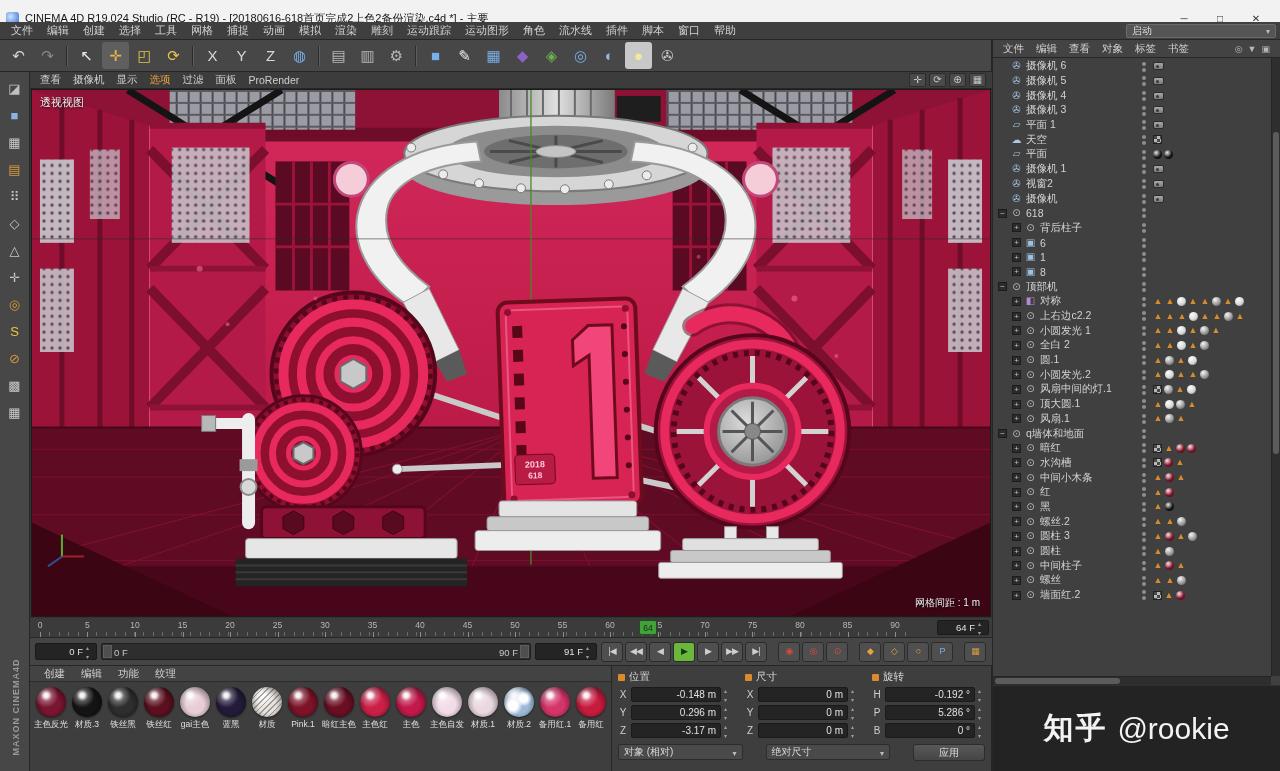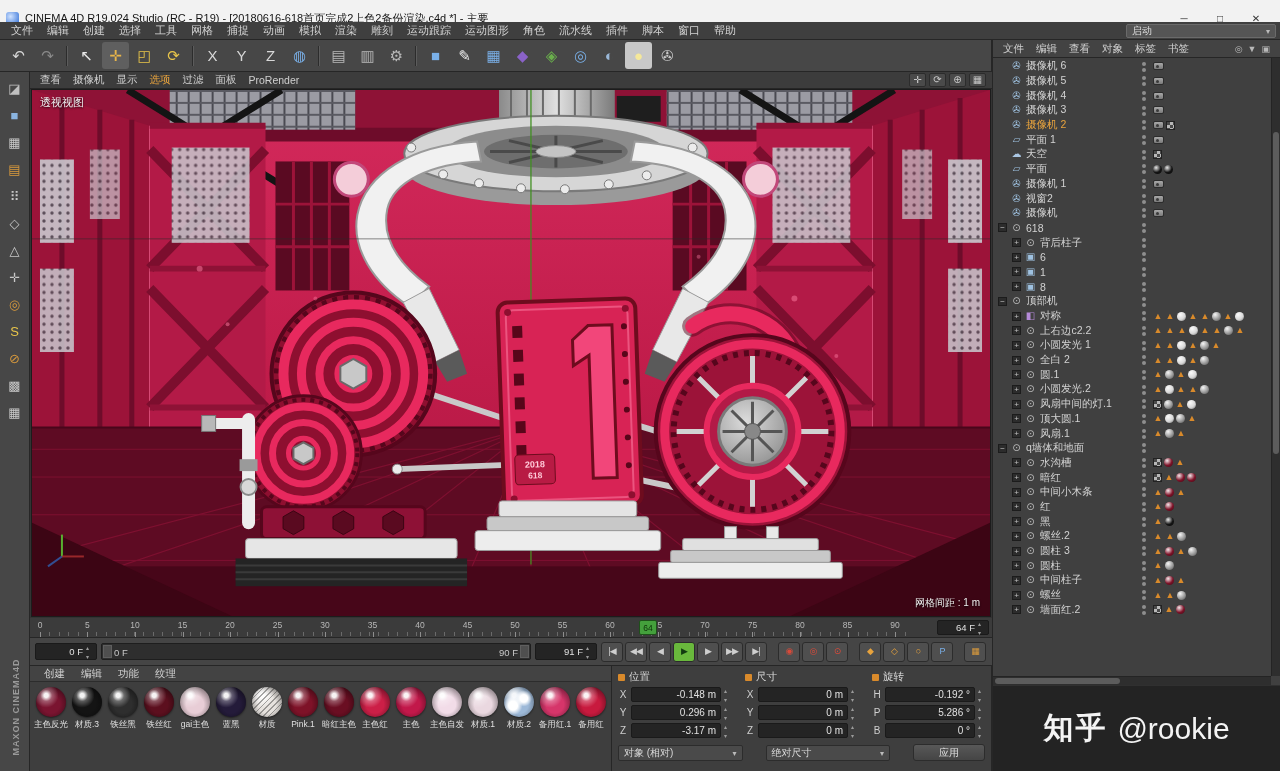--- a/index.html
+++ b/index.html
@@ -134,21 +134,21 @@
     border-right:1px solid #262626;font-size:10px;color:#cfcfcf}
   .coord-cols{display:flex;padding:4px 6px 0 6px;gap:14px}
   .coord-col{flex:1;min-width:0}
   .coord-head{font-size:10.5px;color:#dadada;margin-bottom:3px;display:flex;align-items:center;gap:4px}
   .coord-head::before{content:"";width:7px;height:7px;background:#d98a2b;border-radius:1px}
   .field{display:flex;align-items:center;gap:3px;margin-bottom:3px}
   .axis{width:10px;text-align:center;color:#cfcfcf;flex:none}
   .fval{flex:1;height:15px;background:#242424;border:1px solid #1a1a1a;border-radius:2px;
     display:flex;align-items:center;justify-content:flex-end;padding:0 4px;color:#e0e0e0;
     white-space:nowrap;overflow:hidden}
-  .coord-footer{display:flex;align-items:center;gap:23px;padding:3px 6px 0 6px}
+  .coord-footer{display:flex;gap:23px;padding:3px 6px 0 6px}
   .dropdown{flex:1;height:16px;background:#4a4a4a;border:1px solid #2c2c2c;border-radius:2px;
     display:flex;align-items:center;padding:0 5px;font-size:10px;color:#d8d8d8;white-space:nowrap;
     overflow:hidden}
   .apply-btn{width:72px;height:17px;background:linear-gradient(#585858,#454545);flex:none;
     border:1px solid #2c2c2c;border-radius:3px;display:flex;align-items:center;justify-content:center;
     font-size:10px;color:#e0e0e0}
 
   
   .om{position:absolute;left:992px;top:40px;width:288px;height:731px;background:#404040;
     border-left:1px solid #262626}
@@ -976,31 +976,20 @@
         <span class="x" data-x="none"></span>
         <span class="oicon" data-oicon="camera"></span>
         <span class="oname">摄像机 3</span>
         <span class="vd"></span>
         <span class="otags">
 
         <span class="tag" data-t="film"></span>
         </span>
       </div>
 
-      <div class="orow" style="--ind: 0;">
-        <span class="x" data-x="none"></span>
-        <span class="oicon" data-oicon="camera"></span>
-        <span class="oname" style="color: rgb(232, 163, 61);">摄像机 2</span>
-        <span class="vd"></span>
-        <span class="otags">
-
-        <span class="tag" data-t="film"></span>
-          <span class="tag" data-t="check"></span>
-        </span>
-      </div>
 
       <div class="orow" style="--ind: 0;">
         <span class="x" data-x="none"></span>
         <span class="oicon" data-oicon="plane"></span>
         <span class="oname">平面 1</span>
         <span class="vd"></span>
         <span class="otags">
 
         <span class="tag" data-t="film"></span>
         </span>
@@ -1268,41 +1257,41 @@
         <span class="oname">q墙体和地面</span>
         <span class="vd"></span>
         <span class="otags">
           
         </span>
       </div>
 
       <div class="orow" style="--ind: 1;">
         <span class="x" data-x="plus"></span>
         <span class="oicon" data-oicon="null"></span>
+        <span class="oname">暗红</span>
+        <span class="vd"></span>
+        <span class="otags">
+
+        <span class="tag" data-t="check"></span>
+          <span class="tag" data-t="tri"></span>
+          <span class="tag" data-t="sph" style="--c: #7e1228;"></span>
+          <span class="tag" data-t="sph" style="--c: #7e1228;"></span>
+        </span>
+      </div>
+
+      <div class="orow" style="--ind: 1;">
+        <span class="x" data-x="plus"></span>
+        <span class="oicon" data-oicon="null"></span>
         <span class="oname">水沟槽</span>
         <span class="vd"></span>
         <span class="otags">
 
         <span class="tag" data-t="check"></span>
           <span class="tag" data-t="sph" style="--c: #7e1228;"></span>
           <span class="tag" data-t="tri"></span>
-        </span>
-      </div>
-
-      <div class="orow" style="--ind: 1;">
-        <span class="x" data-x="plus"></span>
-        <span class="oicon" data-oicon="null"></span>
-        <span class="oname">暗红</span>
-        <span class="vd"></span>
-        <span class="otags">
-
-        <span class="tag" data-t="check"></span>
-          <span class="tag" data-t="tri"></span>
-          <span class="tag" data-t="sph" style="--c: #7e1228;"></span>
-          <span class="tag" data-t="sph" style="--c: #7e1228;"></span>
         </span>
       </div>
 
       <div class="orow" style="--ind: 1;">
         <span class="x" data-x="plus"></span>
         <span class="oicon" data-oicon="null"></span>
         <span class="oname">中间小木条</span>
         <span class="vd"></span>
         <span class="otags">
 

